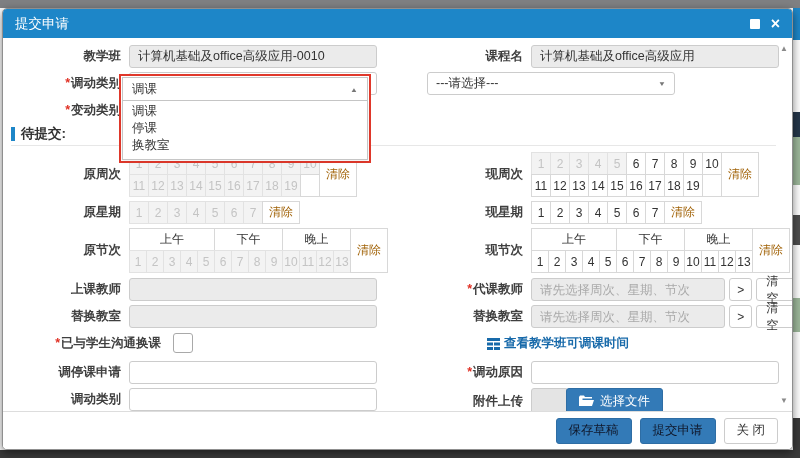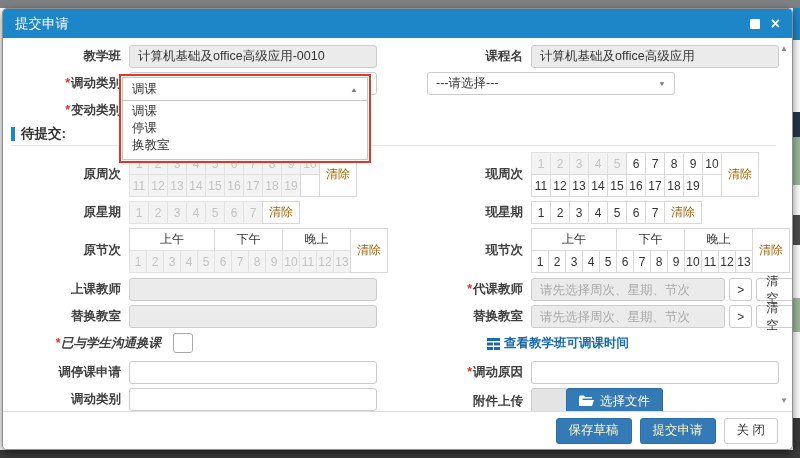--- a/index.html
+++ b/index.html
@@ -75,21 +75,21 @@
   .file-ro { width:36px; height:26px; background:#e4e4e4; border:1px solid #ccc;
              border-radius:3px 0 0 3px; }
   .btn-file { height:26px; background:#337ab7; border:1px solid #2e6da4; border-radius:3px;
               color:#fff; display:flex; align-items:center; gap:6px; padding:0 12px;
               font-size:12.5px; margin-left:-1px; cursor:pointer; }
 
   .modal-footer { flex-shrink:0; height:38px; border-top:1px solid #ddd; display:flex;
                   justify-content:flex-end; align-items:center; gap:8px; padding:0 14px; background:#fff; }
   .btn { height:26px; padding:0 12px; border-radius:3px; font-size:12.5px; display:flex;
          align-items:center; cursor:pointer; }
-  .btn-primary { background:#337ab7; border:1px solid #2e6da4; color:#fef9c3; }
+  .btn-primary { background:#337ab7; border:1px solid #2e6da4; color:#0f172a; }
   .btn-default { background:#fff; border:1px solid #ccc; color:#333; }
 
   
   .dd-overlay { position:absolute; left:116px; top:36px; width:252px; z-index:20;
                 border:2px solid #e0382b; background:#fff; padding:1px; }
   .dd-select { height:24px; border:1px solid #c6c6c6; background:#fff; display:flex;
                align-items:center; justify-content:space-between; padding:0 9px; cursor:pointer; }
   .dd-list { border:1px solid #c6c6c6; border-top:none; background:#fff; padding:2px 0 5px;
              box-shadow:0 2px 4px rgba(0,0,0,.06); }
   .dd-item { height:17px; line-height:17px; padding:0 9px; font-size:12.5px; cursor:pointer; }
@@ -343,21 +343,21 @@
       <div class="col-r">
         <span class="lbl">替换教室</span>
         <input class="inp ro narrow" readonly="" placeholder="请先选择周次、星期、节次" style="">
         <span class="btn-sm btn-pick">&gt;</span>
         <span class="btn-sm btn-clear2">清空</span>
       </div>
     </div>
 
     <div class="form-row" style="margin-bottom:6px;">
       <div class="col-l">
-        <span class="lbl" style="width:158px;font-style:italic;"><span class="star">*</span>已与学生沟通换课</span>
+        <span class="lbl" style="width:158px;"><span class="star">*</span>已与学生沟通换课</span>
         <span class="checkbox"></span>
       </div>
       <div class="col-r">
         <span class="sched-link">
           <svg width="13" height="12" viewBox="0 0 13 12">
             <rect x="0" y="0" width="13" height="3" fill="#186aaa"></rect>
             <rect x="0" y="4.5" width="6" height="3" fill="#186aaa"></rect>
             <rect x="7" y="4.5" width="6" height="3" fill="#186aaa"></rect>
             <rect x="0" y="9" width="6" height="3" fill="#186aaa"></rect>
             <rect x="7" y="9" width="6" height="3" fill="#186aaa"></rect>

